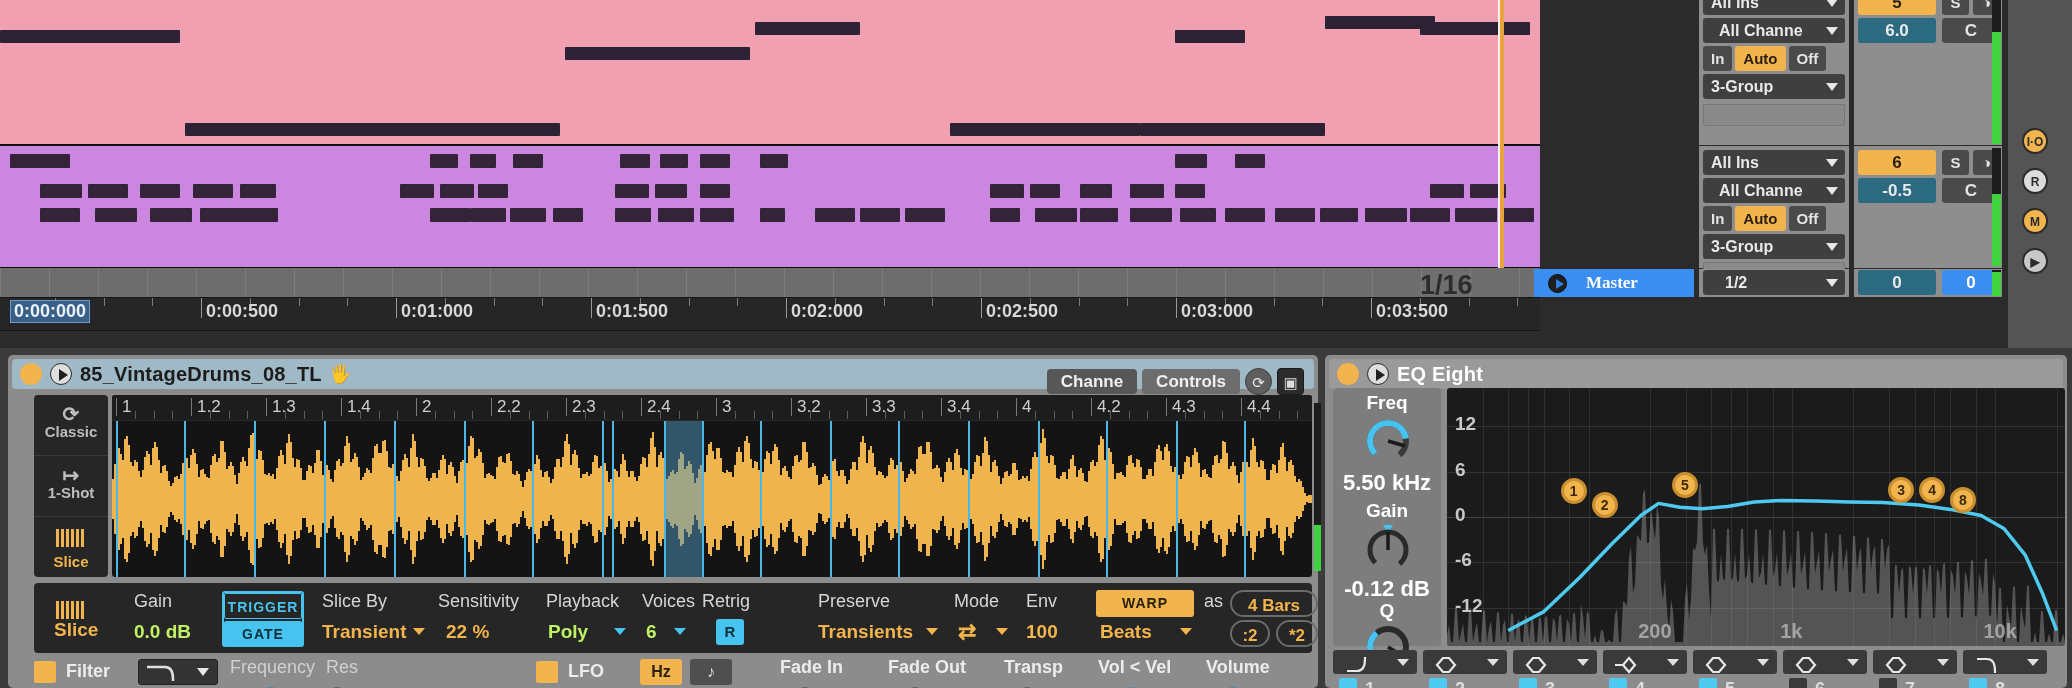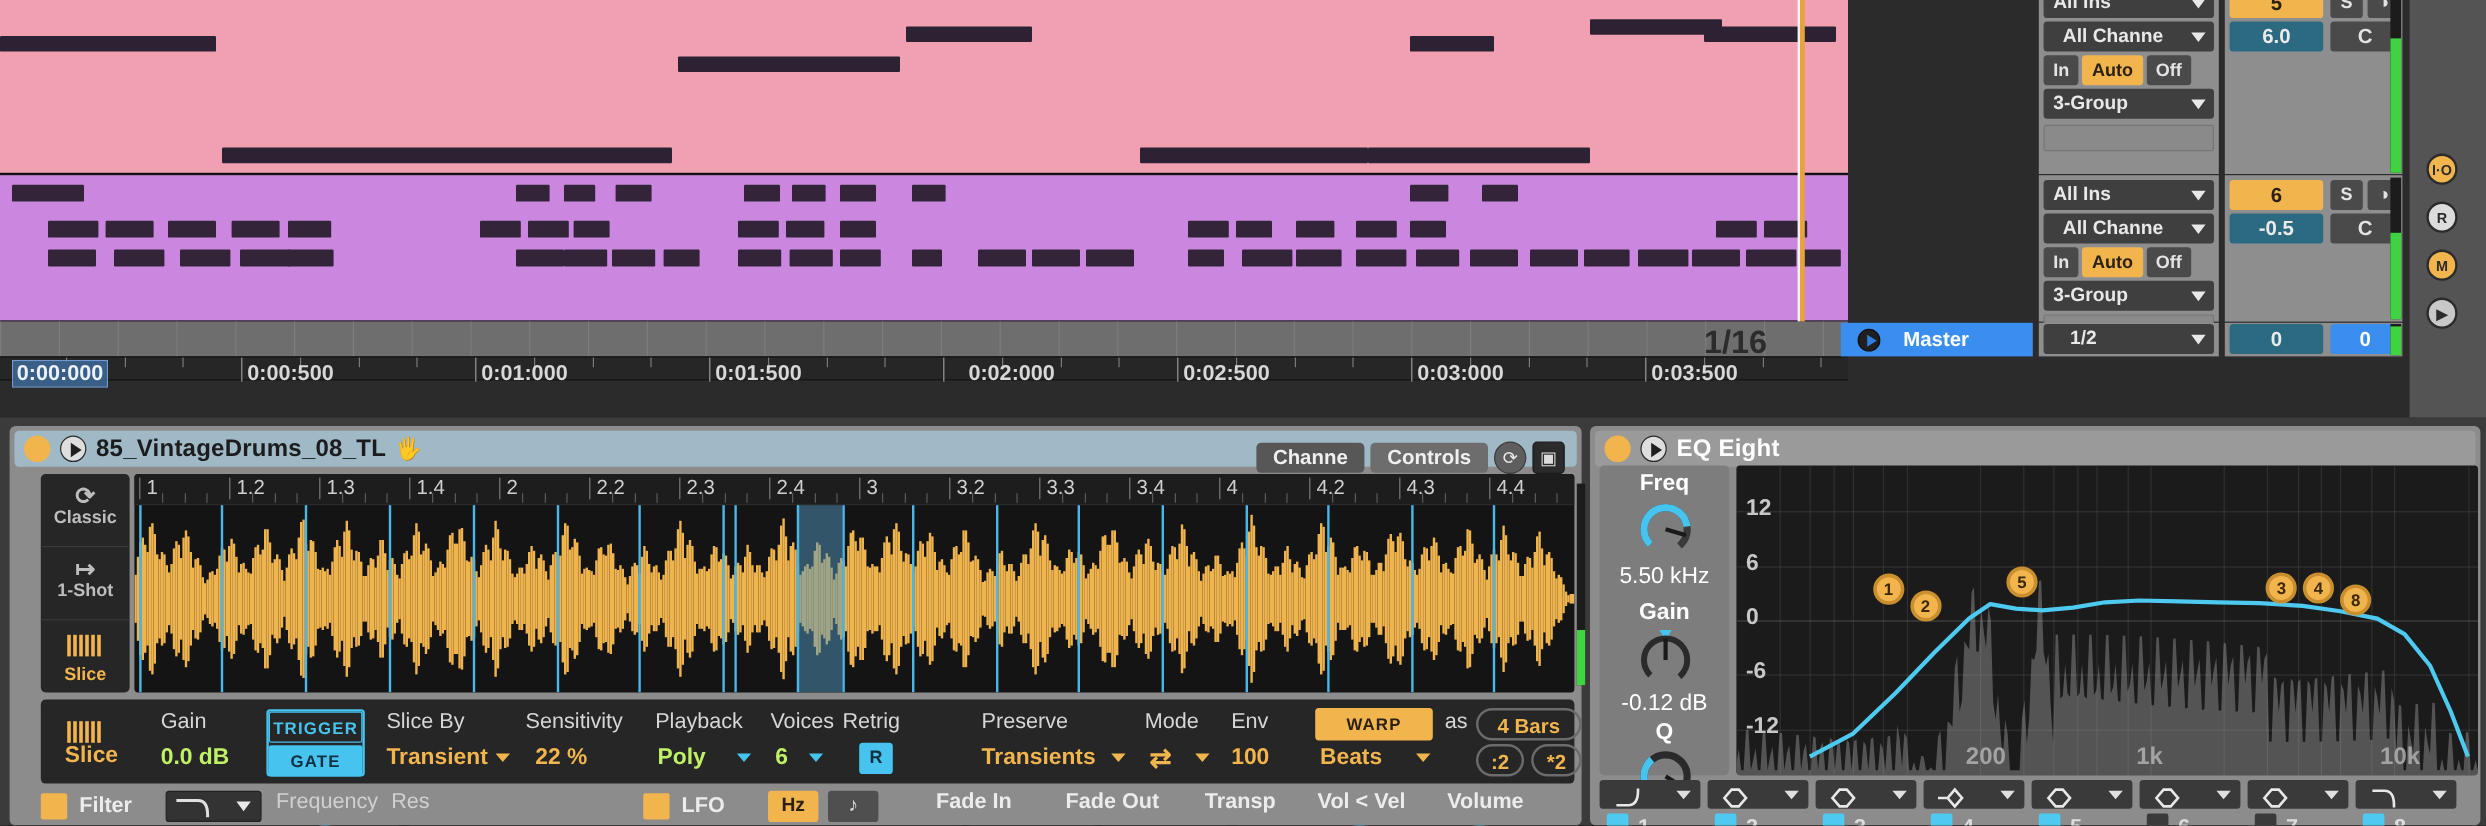--- a/index.html
+++ b/index.html
@@ -26,21 +26,21 @@
   
   .playhead{ position:absolute; top:0; width:2px; height:268px; background:#f2f2f2; }
   .loop-right-edge{ position:absolute; left:1500px; top:0; width:4px; height:268px; background:#e8a33d; }
 
   
   .track-head{ position:absolute; left:1534px; width:160px; background:#3b3b3b; }
   .th-5{ top:0; height:145px; background:#f0a0b0; }
   .th-6{ top:146px; height:122px; background:#cb87e0; }
   .th-master{ top:269px; height:28px; background:#3a8ef0; }
   .th-label{ position:absolute; left:37px; top:2px; font-size:17px; color:#1b1b1b; font-weight:700; white-space:nowrap; }
-  .th-master .th-label{ color:#fff; left:52px; top:4px; }
+  .th-master .th-label{ color:#fff; left:52px; top:4px;font-family:Liberation Serif, serif; }
   .tri-circle{ position:absolute; left:10px; top:4px; width:20px; height:20px; border-radius:50%;
      border:2px solid #6b3644; }
   .tri-circle:after{ content:""; position:absolute; left:4px; top:6px; border-left:5px solid transparent;
      border-right:5px solid transparent; border-top:6px solid #6b3644; }
   .th-6 .tri-circle{ border-color:#5c3370; }
   .th-6 .tri-circle:after{ border-top-color:#5c3370; }
   .play-circle{ position:absolute; left:14px; top:5px; width:19px; height:19px; border-radius:50%;
      background:#1f1f1f; border:1px solid #0f0f0f; }
   .play-circle:after{ content:""; position:absolute; left:7px; top:4px; border-top:5px solid transparent;
      border-bottom:5px solid transparent; border-left:8px solid #2f7fe0; }
@@ -78,21 +78,21 @@
   .meter{ position:absolute; width:9px; background:#1c1c1c; }
   .meter i{ position:absolute; left:0; bottom:0; width:9px; background:#3fd43f; }
 
   
   .rack{ position:absolute; left:2008px; top:0; width:64px; height:348px; background:#545454; }
   .rack-chain{ position:absolute; left:2008px; top:0; width:64px; height:348px; overflow:hidden; }
   .rk-dot{ position:absolute; width:26px; height:26px; border-radius:50%; border:2px solid #2b2b2b;
      font-size:12px; font-weight:700; color:#2b2b2b; text-align:center; line-height:24px; }
 
   
-  .ruler{ position:absolute; left:0; top:297px; width:1540px; height:20px; background:#262626;
+  .ruler{ position:absolute; left:0; top:297px; width:1540px; height:34px; background:#262626;
      border-top:1px solid #151515; border-bottom:1px solid #151515;padding-left:48px; }
   .ruler .tk{ position:absolute; top:0; width:1px; height:8px; background:#7a7a7a; }
   .ruler .tkM{ position:absolute; top:0; width:1px; height:20px; background:#9a9a9a; }
   .ruler .lbl{ position:absolute; top:3px; font-size:18px; color:#d8d8d8; font-weight:700; }
   .ruler .lbl.sel{ background:#3a5f86; color:#e9f2ff; padding:0 3px; outline:1px solid #6e9ad0; }
   .grid-ind{ position:absolute; left:1420px; top:270px; font-size:27px; color:#2c2c2c; font-weight:700; }
 
   
   .scrub{ position:absolute; left:0; top:268px; width:1540px; height:29px; background:#6e6e6e; }
   .scrub i{ position:absolute; top:0; width:1px; height:29px; background:#7d7d7d; }
@@ -177,21 +177,21 @@
   .dd-dark{ position:absolute; height:26px; background:#333; border:1px solid #222; border-radius:3px; }
   .mini-btn{ position:absolute; height:26px; line-height:26px; text-align:center; background:#4f4f4f;
      color:#e0e0e0; font-size:16px; font-weight:700; border-radius:3px; }
   .mini-btn.on{ background:#f2b44c; color:#2a2112; }
   .knob{ position:absolute; width:40px; height:40px; }
   .knob svg{ display:block; }
 
   
   .eq-side{ position:absolute; left:1333px; top:40px; width:108px; height:258px; background:#7d7d7d; border-radius:4px; }
   .eq-cap{ position:absolute; width:108px; text-align:center; font-size:19px; font-weight:700; color:#fff; }
-  .eq-val{ position:absolute; width:108px; text-align:center; font-size:19px; font-weight:400; color:#fff; }
+  .eq-val{ position:absolute; width:108px; text-align:center; font-size:22px; font-weight:700; color:#fff; }
   .eq-graph{ position:absolute; left:1447px; top:40px; width:618px; height:258px; background:#1b1b1b; border-radius:3px; overflow:hidden; }
   .eq-graph .gl{ position:absolute; background:#4a4a4a; }
   .eq-ylab{ position:absolute; font-size:19px; color:#c8c8c8; font-weight:700; }
   .eq-xlab{ position:absolute; bottom:3px; font-size:20px; color:#9a9a9a; font-weight:700; }
   .eq-node{ position:absolute; width:26px; height:26px; border-radius:50%; background:#f2b44c;
      border:3px solid #c98f2e; color:#3a2a08; font-size:14px; font-weight:700; text-align:center; line-height:20px; }
   .eq-bands{ position:absolute; left:1333px; top:302px; width:734px; height:38px; display:flex; gap:6px; }
   .eq-band{ width:84px; }
   .eq-shape{ width:84px; height:24px; background:#3a3a3a; border-radius:3px; position:relative; }
   .eq-shape .cv{ position:absolute; left:6px; top:3px; }
@@ -335,21 +335,21 @@
         <span class="lbl" style="left: 401px;">0:01:000</span>
         <i class="tkM" style="left: 591px;"></i>
         <i class="tk" style="left: 639.75px;"></i>
         <i class="tk" style="left: 688.5px;"></i>
         <i class="tk" style="left: 737.25px;"></i>
         <span class="lbl" style="left: 596px;">0:01:500</span>
         <i class="tkM" style="left: 786px;"></i>
         <i class="tk" style="left: 834.75px;"></i>
         <i class="tk" style="left: 883.5px;"></i>
         <i class="tk" style="left: 932.25px;"></i>
-        <span class="lbl" style="left: 791px; margin-left: 16px;">0:02:000</span>
+        <span class="lbl" style="left: 791px;">0:02:000</span>
         <i class="tkM" style="left: 981px;"></i>
         <i class="tk" style="left: 1029.75px;"></i>
         <i class="tk" style="left: 1078.5px;"></i>
         <i class="tk" style="left: 1127.25px;"></i>
         <span class="lbl" style="left: 986px;">0:02:500</span>
         <i class="tkM" style="left: 1176px;"></i>
         <i class="tk" style="left: 1224.75px;"></i>
         <i class="tk" style="left: 1273.5px;"></i>
         <i class="tk" style="left: 1322.25px;"></i>
         <span class="lbl" style="left: 1181px;">0:03:000</span>

